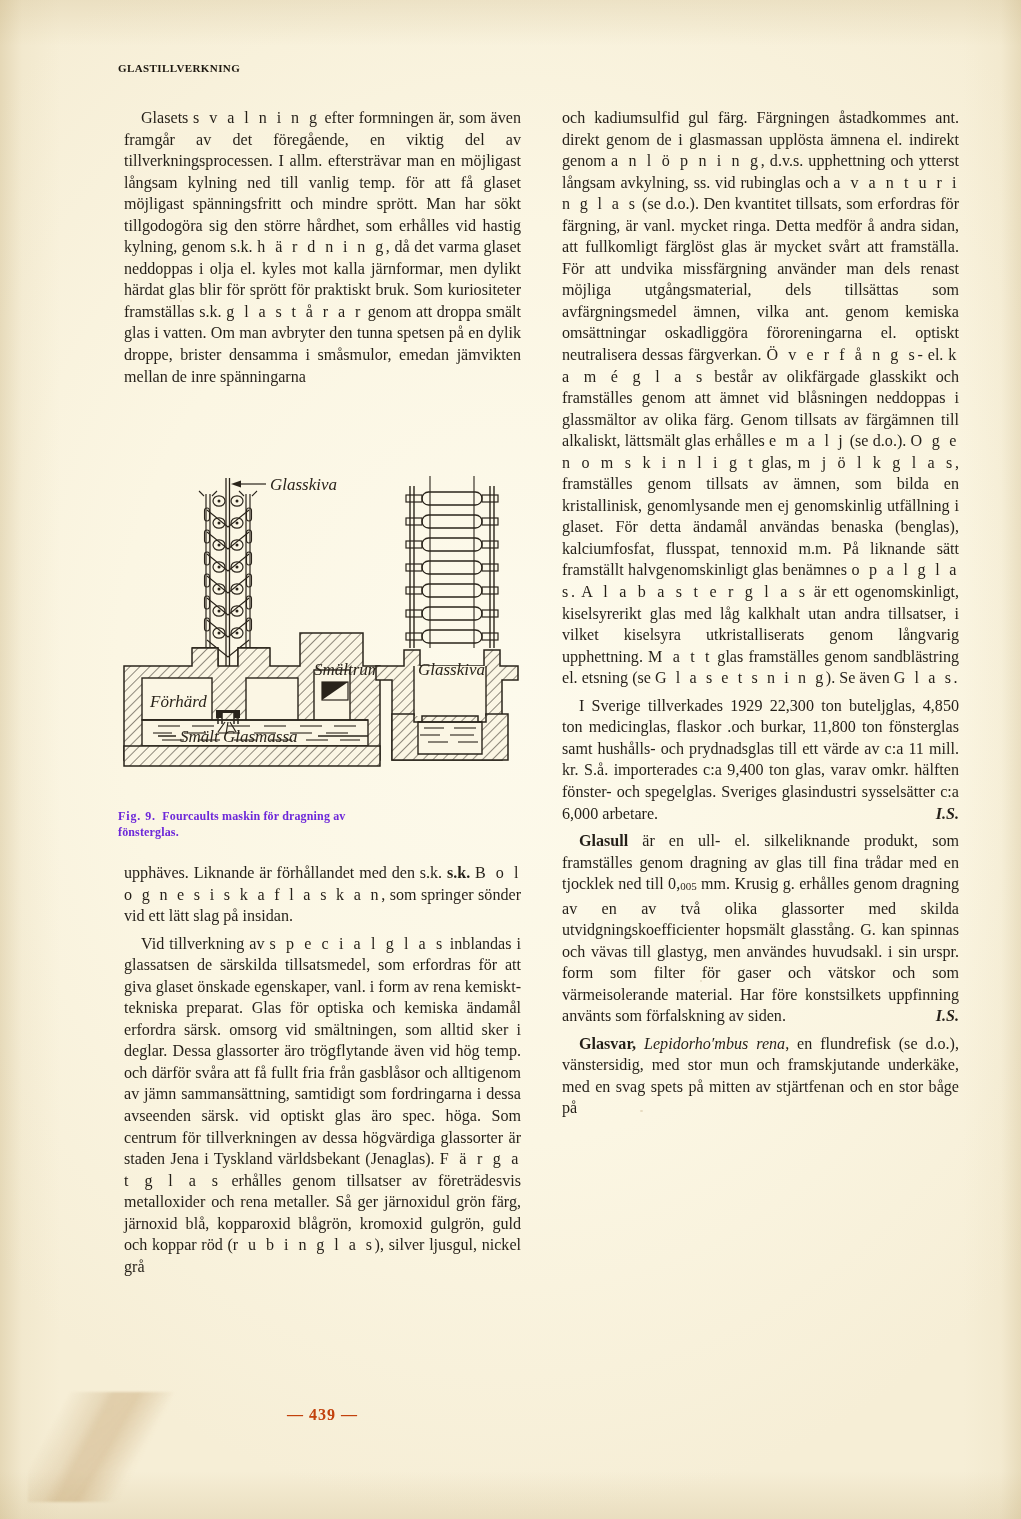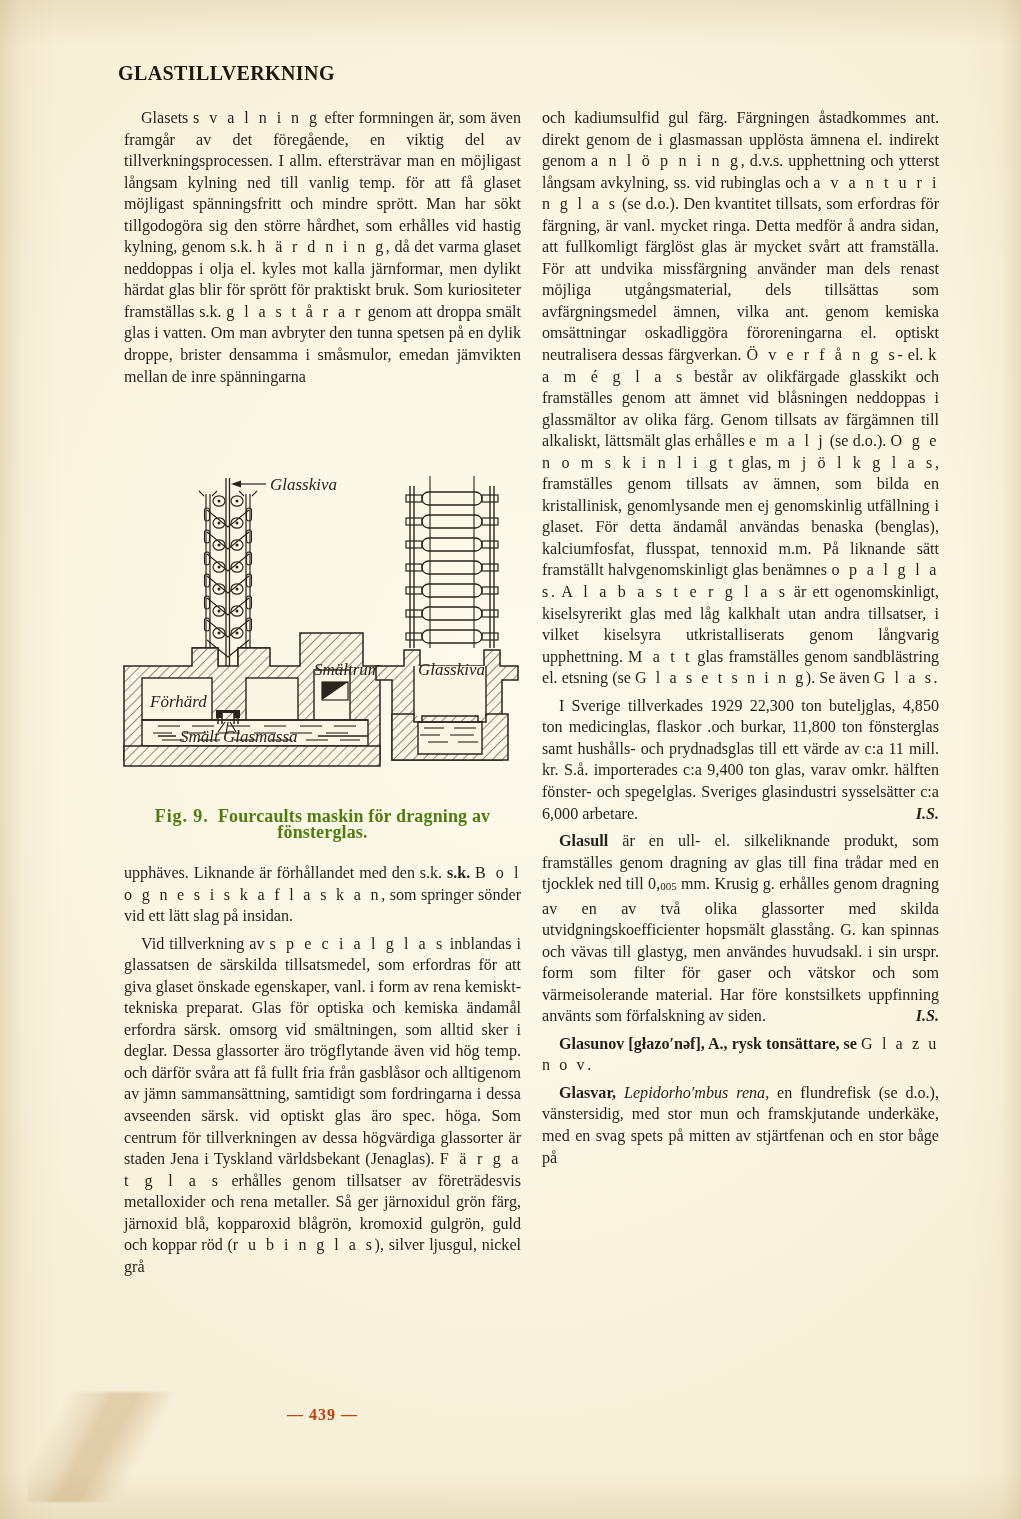--- a/index.html
+++ b/index.html
@@ -35,52 +35,52 @@
     filter:blur(1.2px);
     pointer-events:none;
   }
   .speck{position:absolute;background:rgba(150,115,60,.22);border-radius:50%;pointer-events:none;}
 
   .page{position:absolute;inset:0;}
 
   .header{
     position:absolute;left:118px;top:62px;
     font-family:"Liberation Serif", serif;
-    font-weight:bold;font-size:20px;letter-spacing:.4px;
+    font-weight:bold;font-size:11px;letter-spacing:.4px;
     color:#1d1810;
   }
 
   .col{
     position:absolute;top:101px;width:409px;
     font-size:16.1px;line-height:21.55px;
     text-align:justify;
     color:#241f18;
   }
   .col.left{left:118px;}
-  .col.right{left:536px;}
+  .col.right{left:556px;}
 
   p{margin:6px;}
   p.ind{text-indent:17px;}
 
   .sp{letter-spacing:2.6px;}
   .bd{font-weight:bold;}
   .it{font-style:italic;}
   .sig{float:right;font-style:italic;font-weight:bold;}
   .sub{font-size:11px;vertical-align:-.08em;letter-spacing:0;}
 
   
   .figure{position:absolute;left:118px;top:470px;width:409px;}
   .figcap{
     margin-top:9px;
-    text-align:center;
+    text-align:left;
     font-weight:bold;
-    font-size:18px;
+    font-size:12px;
     line-height:15.5px;
     letter-spacing:.15px;
-    color:#4d7c0f;
+    color:#6d28d9;
   }
   .figcap .fw{letter-spacing:.9px;}
 
   .pagenum{
     position:absolute;
     font-weight:bold;font-size:16px;letter-spacing:1px;
     color:#c2410c;
   }
   .pagenum.l{left:118px;top:1406px;width:409px;text-align:center;}
   .pagenum.r{left:556px;top:1406px;width:409px;text-align:center;}
@@ -353,20 +353,19 @@
     <p class="ind"><span>Vid tillverkning av </span><span class="sp">s p e c i a l g l a s</span><span> inblandas i glassatsen de särskilda tillsatsmedel, som erfordras för att giva glaset önskade egenskaper, vanl. i form av rena kemiskt-tekniska preparat. Glas för optiska och kemiska ändamål erfordra särsk. omsorg vid smältningen, som alltid sker i deglar. Dessa glassorter äro trögflytande även vid hög temp. och därför svåra att få fullt fria från gasblåsor och alltigenom av jämn sammansättning, samtidigt som fordringarna i dessa avseenden särsk. vid optiskt glas äro spec. höga. Som centrum för tillverkningen av dessa högvärdiga glassorter är staden Jena i Tyskland världsbekant (Jenaglas). </span><span class="sp">F ä r g a t  g l a s</span><span> erhålles genom tillsatser av företrädesvis metalloxider och rena metaller. Så ger järnoxidul grön färg, järnoxid blå, kopparoxid blågrön, kromoxid gulgrön, guld och koppar röd (</span><span class="sp">r u b i n g l a s</span><span>), silver ljusgul, nickel grå</span></p>
   </div>
 
   <div class="col right">
     <p><span>och kadiumsulfid gul färg. Färgningen åstadkommes ant. direkt genom de i glasmassan upplösta ämnena el. indirekt genom </span><span class="sp">a n l ö p n i n g</span><span>, d.v.s. upphettning och ytterst långsam avkylning, ss. vid rubinglas och </span><span class="sp">a v a n t u r i n g l a s</span><span> (se d.o.). Den kvantitet tillsats, som erfordras för färgning, är vanl. mycket ringa. Detta medför å andra sidan, att fullkomligt färglöst glas är mycket svårt att framställa. För att undvika missfärgning använder man dels renast möjliga utgångsmaterial, dels tillsättas som avfärgningsmedel ämnen, vilka ant. genom kemiska omsättningar oskadliggöra föroreningarna el. optiskt neutralisera dessas färgverkan. </span><span class="sp">Ö v e r f å n g s</span><span>- el. </span><span class="sp">k a m é g l a s</span><span> består av olikfärgade glasskikt och framställes genom att ämnet vid blåsningen neddoppas i glassmältor av olika färg. Genom tillsats av färgämnen till alkaliskt, lättsmält glas erhålles </span><span class="sp">e m a l j</span><span> (se d.o.). </span><span class="sp">O g e n o m s k i n l i g t</span><span> glas, </span><span class="sp">m j ö l k g l a s</span><span>, framställes genom tillsats av ämnen, som bilda en kristallinisk, genomlysande men ej genomskinlig utfällning i glaset. För detta ändamål användas benaska (benglas), kalciumfosfat, flusspat, tennoxid m.m. På liknande sätt framställt halvgenomskinligt glas benämnes </span><span class="sp">o p a l g l a s</span><span>. </span><span class="sp">A l a b a s t e r g l a s</span><span> är ett ogenomskinligt, kiselsyrerikt glas med låg kalkhalt utan andra tillsatser, i vilket kiselsyra utkristalliserats genom långvarig upphettning. </span><span class="sp">M a t t</span><span> glas framställes genom sandblästring el. etsning (se </span><span class="sp">G l a s e t s n i n g</span><span>). Se även </span><span class="sp">G l a s</span><span>.</span></p>
 
     <p class="ind"><span>I Sverige tillverkades 1929 22,300 ton buteljglas, 4,850 ton medicinglas, flaskor .och burkar, 11,800 ton fönsterglas samt hushålls- och prydnadsglas till ett värde av c:a 11 mill. kr. S.å. importerades c:a 9,400 ton glas, varav omkr. hälften fönster- och spegelglas. Sveriges glasindustri sysselsätter c:a 6,000 arbetare.</span><span class="sig">I.S.</span></p>
 
     <p class="ind"><span class="bd">Glasull</span><span> är en ull- el. silkeliknande produkt, som framställes genom dragning av glas till fina trådar med en tjocklek ned till 0,</span><span class="sub">005</span><span> mm. Krusig g. erhålles genom dragning av en av två olika glassorter med skilda utvidgningskoefficienter hopsmält glasstång. G. kan spinnas och vävas till glastyg, men användes huvudsakl. i sin urspr. form som filter för gaser och vätskor och som värmeisolerande material. Har före konstsilkets uppfinning använts som förfalskning av siden.</span><span class="sig">I.S.</span></p>
 
-    <p class="ind"><span class="bd">Glasunov</span><span class="bd"> [głazo′nəf], A., rysk tonsättare, se </span><span class="sp">G l a z u n o v</span><span>.</span></p>
 
     <p class="ind"><span class="bd">Glasvar,</span><span class="it"> Lepidorho′mbus rena</span><span>, en flundrefisk (se d.o.), vänstersidig, med stor mun och framskjutande underkäke, med en svag spets på mitten av stjärtfenan och en stor båge på</span></p>
   </div>
 
   <div class="pagenum l">— 439 —</div>
 
 </div>
 
 </body></html>

